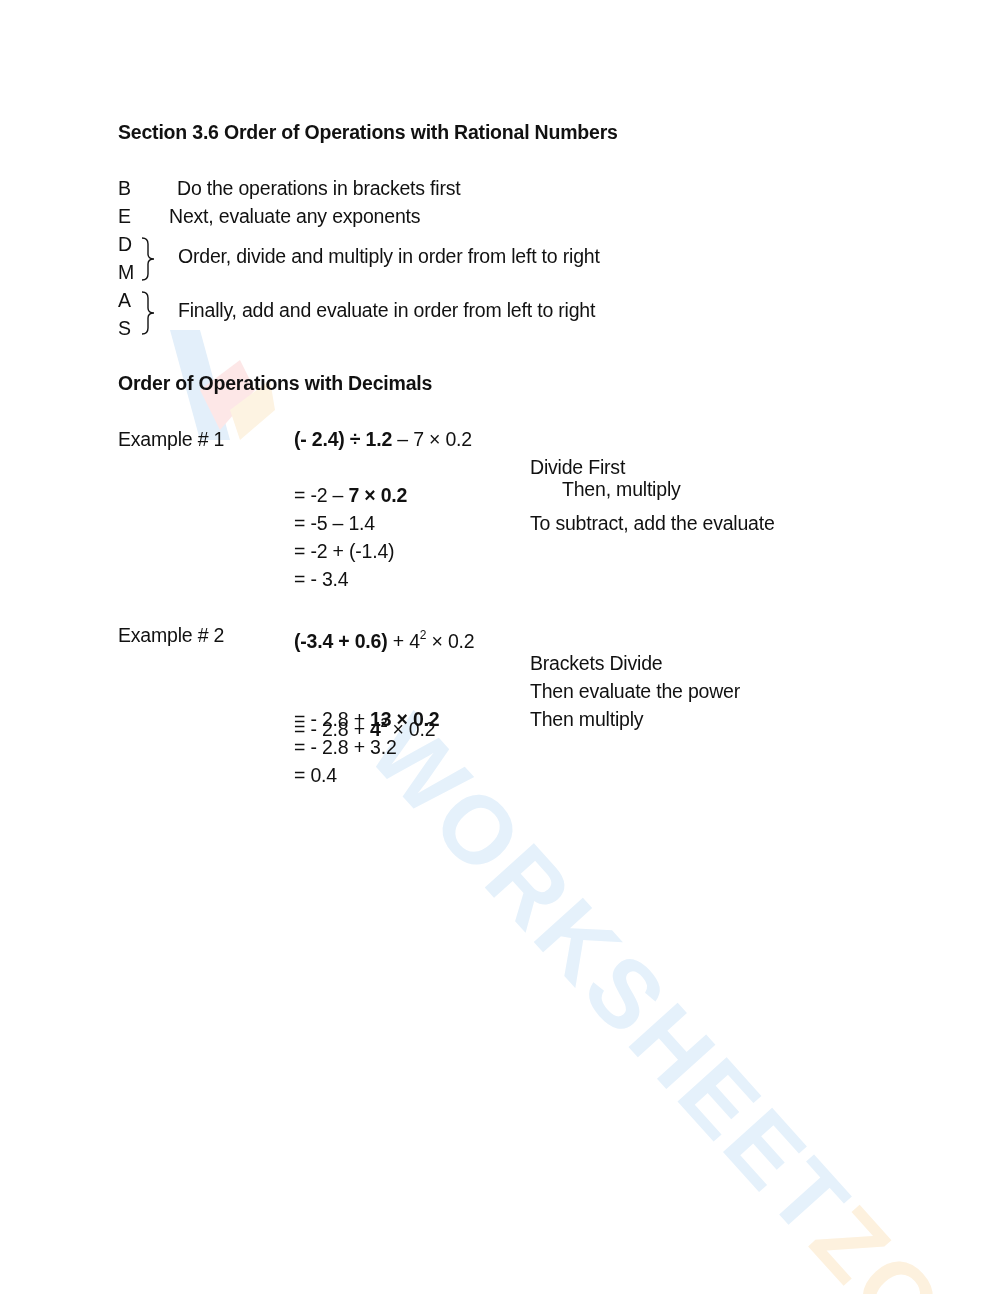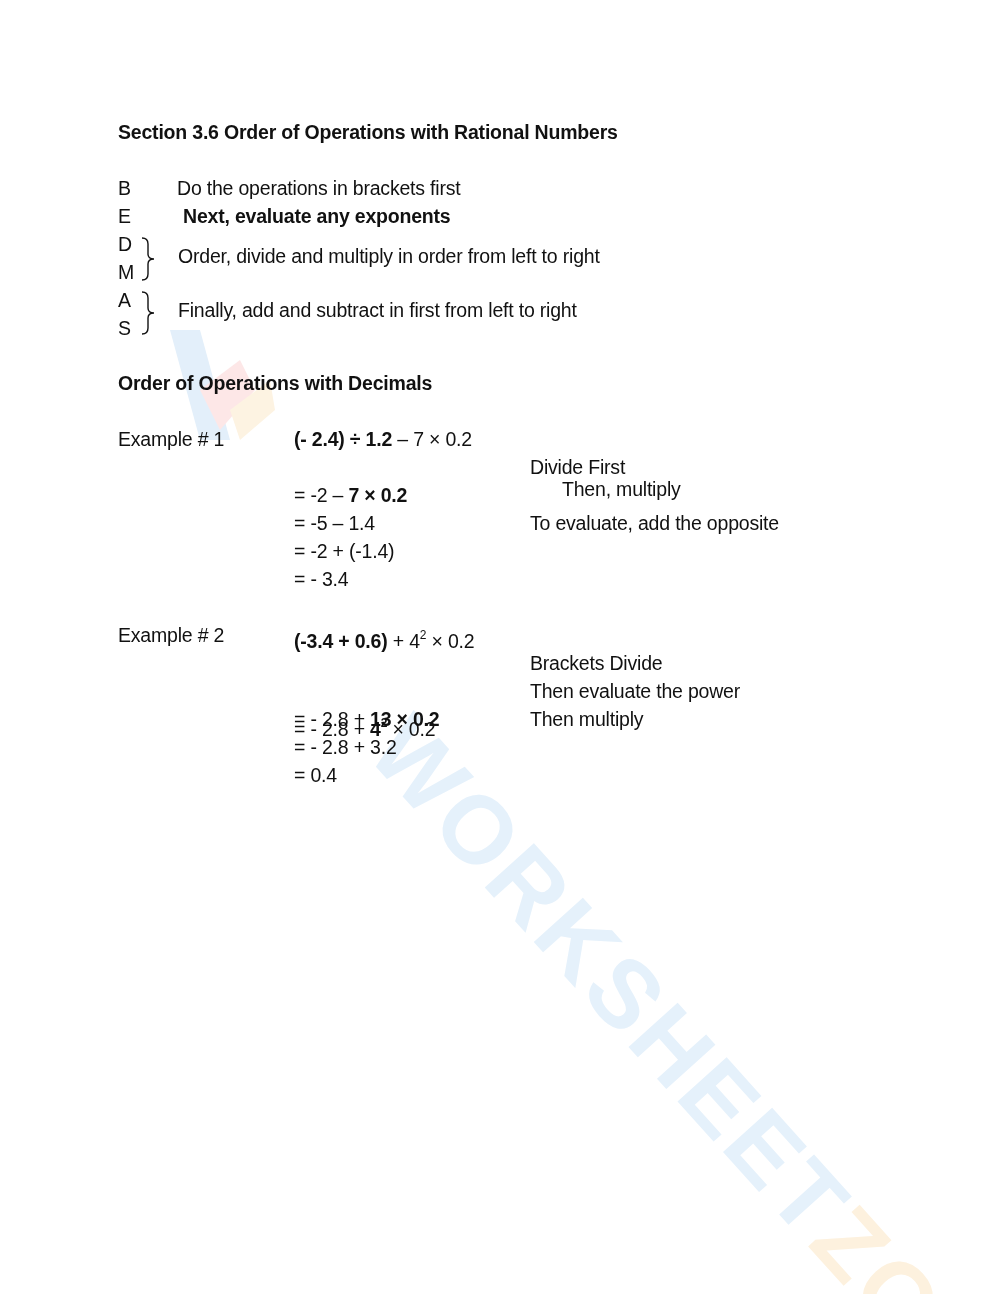--- a/index.html
+++ b/index.html
@@ -23,46 +23,46 @@
     <path d="M70 90 L110 60 L115 90 L80 120 Z" fill="#fdf3e2"></path>
   </svg>
   <div class="wm-text"><span>WORKSHEET</span><span class="zone">ZONE</span></div>
 </div>
 
 <div class="abs b" style="left:118px; top:120px;">Section  3.6  Order of Operations with Rational Numbers</div>
 
 <div class="abs" style="left:118px; top:176px;">B</div>
 <div class="abs" style="left:177px; top:176px;">Do the operations in brackets first</div>
 <div class="abs" style="left:118px; top:204px;">E</div>
-<div class="abs" style="left:183px; top:204px;font-weight:bold;">Next, evaluate any exponents</div>
+<div class="abs" style="left:169px; top:204px;">Next, evaluate any exponents</div>
 
 <div class="abs" style="left:118px; top:232px;">D</div>
 <div class="abs" style="left:118px; top:260px;">M</div>
 <svg style="position:absolute; left:138px; top:236px;" width="20" height="46">
   <path d="M4 2 Q10 2 10 8 L10 18 Q10 23 16 23 Q10 23 10 28 L10 38 Q10 44 4 44" fill="none" stroke="#111" stroke-width="1.4"></path>
 </svg>
 <div class="abs" style="left:178px; top:244px;">Order, divide and multiply in order from left to right</div>
 
 <div class="abs" style="left:118px; top:288px;">A</div>
 <div class="abs" style="left:118px; top:316px;">S</div>
 <svg style="position:absolute; left:138px; top:290px;" width="20" height="46">
   <path d="M4 2 Q10 2 10 8 L10 18 Q10 23 16 23 Q10 23 10 28 L10 38 Q10 44 4 44" fill="none" stroke="#111" stroke-width="1.4"></path>
 </svg>
-<div class="abs" style="left:178px; top:298px;">Finally, add and subtract in first from left to right</div>
+<div class="abs" style="left:178px; top:298px;">Finally, add and evaluate in order from left to right</div>
 
 <div class="abs b" style="left:118px; top:371px;">Order of Operations with Decimals</div>
 
 <div class="abs" style="left:118px; top:427px;">Example # 1</div>
 <div class="abs" style="left:294px; top:427px;"><span class="b">(- 2.4) ÷ 1.2</span><span> – 7 × 0.2</span></div>
 <div class="abs" style="left:530px; top:455px;">Divide First</div>
 
 <div class="abs" style="left:294px; top:483px;"><span>=  -2  –  </span><span class="b">7  ×  0.2</span></div>
 <div class="abs" style="left:530px; top:477px;margin-left:32px;">Then, multiply</div>
 <div class="abs" style="left:294px; top:511px;">=  -5  –  1.4</div>
-<div class="abs" style="left:530px; top:511px;">To evaluate, add the opposite</div>
+<div class="abs" style="left:530px; top:511px;">To subtract, add the evaluate</div>
 <div class="abs" style="left:294px; top:539px;text-align:right;">=  -2 + (-1.4)</div>
 <div class="abs" style="left:294px; top:567px;text-align:center;">= - 3.4</div>
 
 <div class="abs" style="left:118px; top:623px;">Example # 2</div>
 <div class="abs" style="left:294px; top:623px;"><span class="b">(-3.4 + 0.6)</span><span> + 4</span><sup>2</sup><span> × 0.2</span></div>
 <div class="abs" style="left:530px; top:651px;">Brackets Divide</div>
 
 <div class="abs" style="left:294px; top:711px;"><span>= - 2.8 + </span><span class="b">4</span><sup class="b">2</sup><span> × 0.2</span></div>
 <div class="abs" style="left:530px; top:679px;">Then evaluate the power</div>
 <div class="abs" style="left:294px; top:707px;"><span>= - 2.8 + </span><span class="b">13 × 0.2</span></div>

